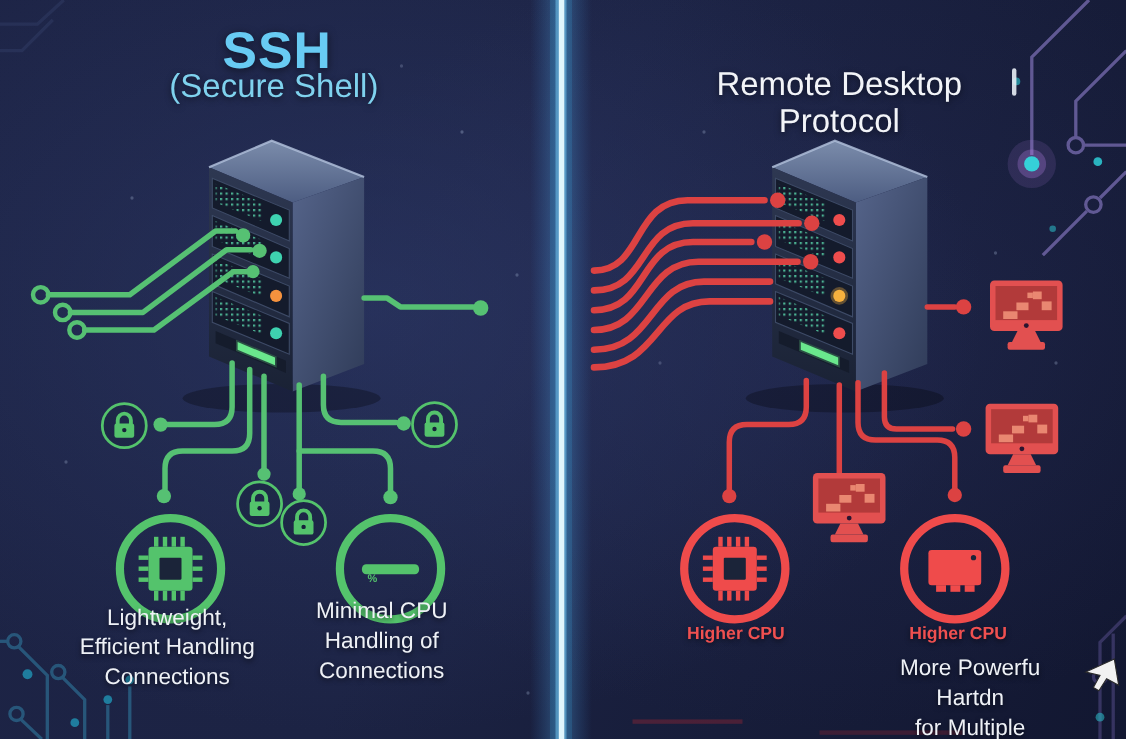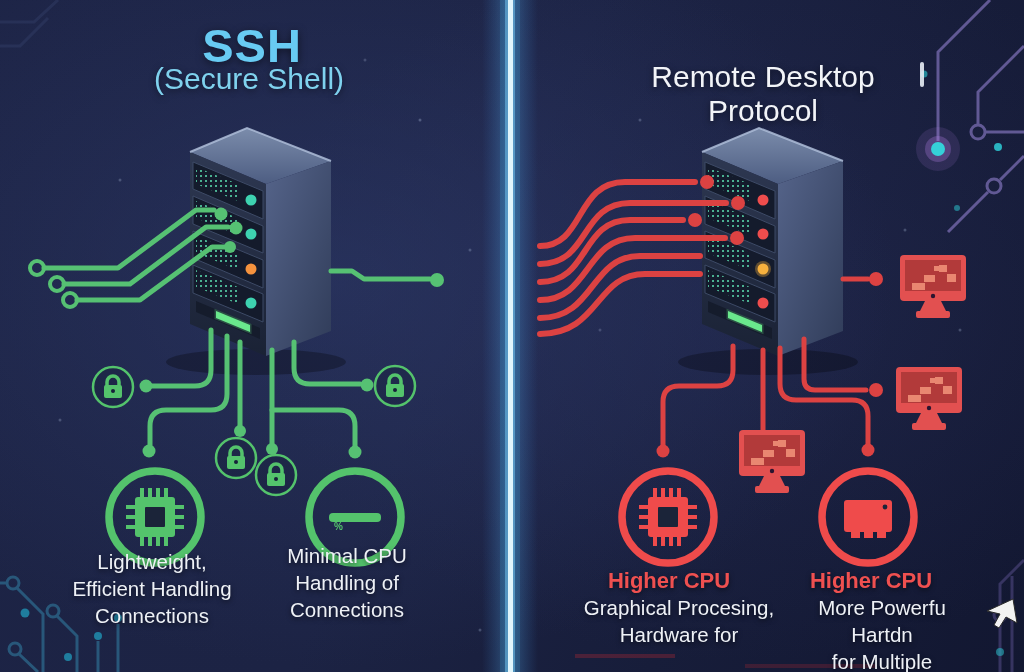--- a/index.html
+++ b/index.html
@@ -11,21 +11,21 @@
       radial-gradient(800px 600px at 72% 45%, rgba(43,50,96,.38), rgba(0,0,0,0) 60%),
       linear-gradient(115deg,#1d2446 0%,#1c2344 45%,#171d3a 72%,#121731 100%);
   }
   .stage svg{position:absolute;left:0;top:0;}
   .txt{position:absolute;transform:translateX(-50%);text-align:center;white-space:pre-line;}
   .t-ssh{color:#68cbf3;font-size:47px;font-weight:700;letter-spacing:1px;text-shadow:0 2px 8px rgba(0,0,0,.55);}
   .t-ssh-sub{color:#7fd2ee;font-size:30px;font-weight:400;text-shadow:0 2px 6px rgba(0,0,0,.5);}
   .t-rdp{color:#e94545;font-size:47px;font-weight:700;letter-spacing:1px;text-shadow:0 2px 8px rgba(0,0,0,.55);}
   .t-rdp-sub{color:#f2f4f8;font-size:30px;font-weight:400;text-shadow:0 2px 6px rgba(0,0,0,.5);}
   .label{color:#eef1f6;font-size:20.5px;line-height:27px;text-shadow:0 2px 5px rgba(0,0,0,.55);}
-  .hcpu{color:#ef5050;font-size:22px;font-weight:700;text-shadow:0 2px 5px rgba(0,0,0,.5);}
+  .hcpu{color:#ef5050;font-size:16px;font-weight:700;text-shadow:0 2px 5px rgba(0,0,0,.5);}
   .badge{position:absolute;color:#54c36c;font-size:10px;font-weight:700;}
 </style>
 </head>
 <body>
 
 <div class="stage">
 
 <svg width="1024" height="672" viewBox="0 0 1024 672">
   <defs>
     <linearGradient id="frontGrad" x1="0" y1="0" x2="0" y2="1">
@@ -310,17 +310,15 @@
   <div class="txt label" style="left:152px;top:548px;">Lightweight,
 Efficient Handling
 Connections</div>
   <div class="txt label" style="left:347px;top:542px;">Minimal CPU
 Handling of
 Connections</div>
   <span class="badge" style="left:334px;top:521px;">%</span>
 
   <div class="txt hcpu" style="left:669px;top:568px;">Higher CPU</div>
   <div class="txt hcpu" style="left:871px;top:568px;">Higher CPU</div>
-  <div class="txt label" style="left:679px;top:594px;">Graphical Procesing,
-Hardware for</div>
   <div class="txt label" style="left:882px;top:594px;">More Powerfu Hartdn
 for Multiple Users</div>
 </div>
 
 </body></html>

